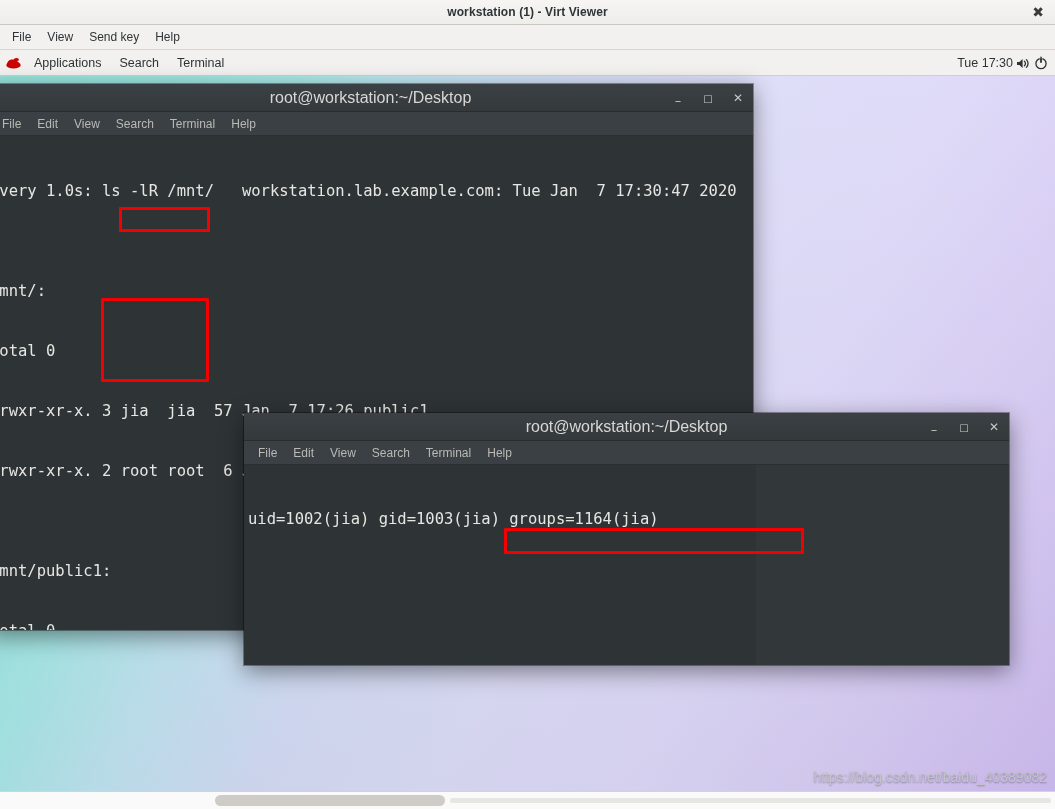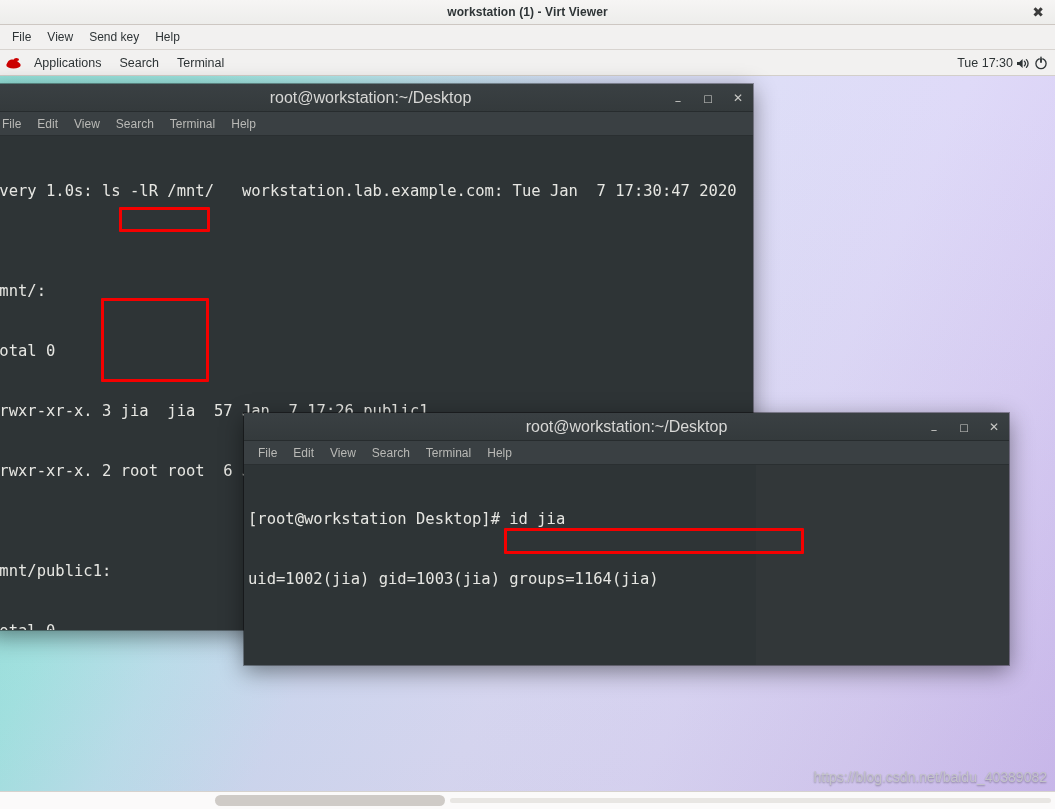--- a/index.html
+++ b/index.html
@@ -307,21 +307,20 @@
       </div>
       <div class="term-menubar">
         <span class="term-menuitem">File</span>
         <span class="term-menuitem">Edit</span>
         <span class="term-menuitem">View</span>
         <span class="term-menuitem">Search</span>
         <span class="term-menuitem">Terminal</span>
         <span class="term-menuitem">Help</span>
       </div>
       <div class="term-body" style="height:200px; padding:4px 0 0 4px;">
-        <div class="tline">[root@workstation Desktop]# id jia</div>
         <div class="tline">uid=1002(jia) gid=1003(jia) groups=1164(jia)</div>
         
         
         
         <div style="position:absolute; left:512px; top:0; right:0; bottom:0; background:rgba(255,255,255,0.018);"></div>
       </div>
     </div>
 
     <div class="redbox" style="left:504px; top:478px; width:300px; height:26px;"></div>
 

